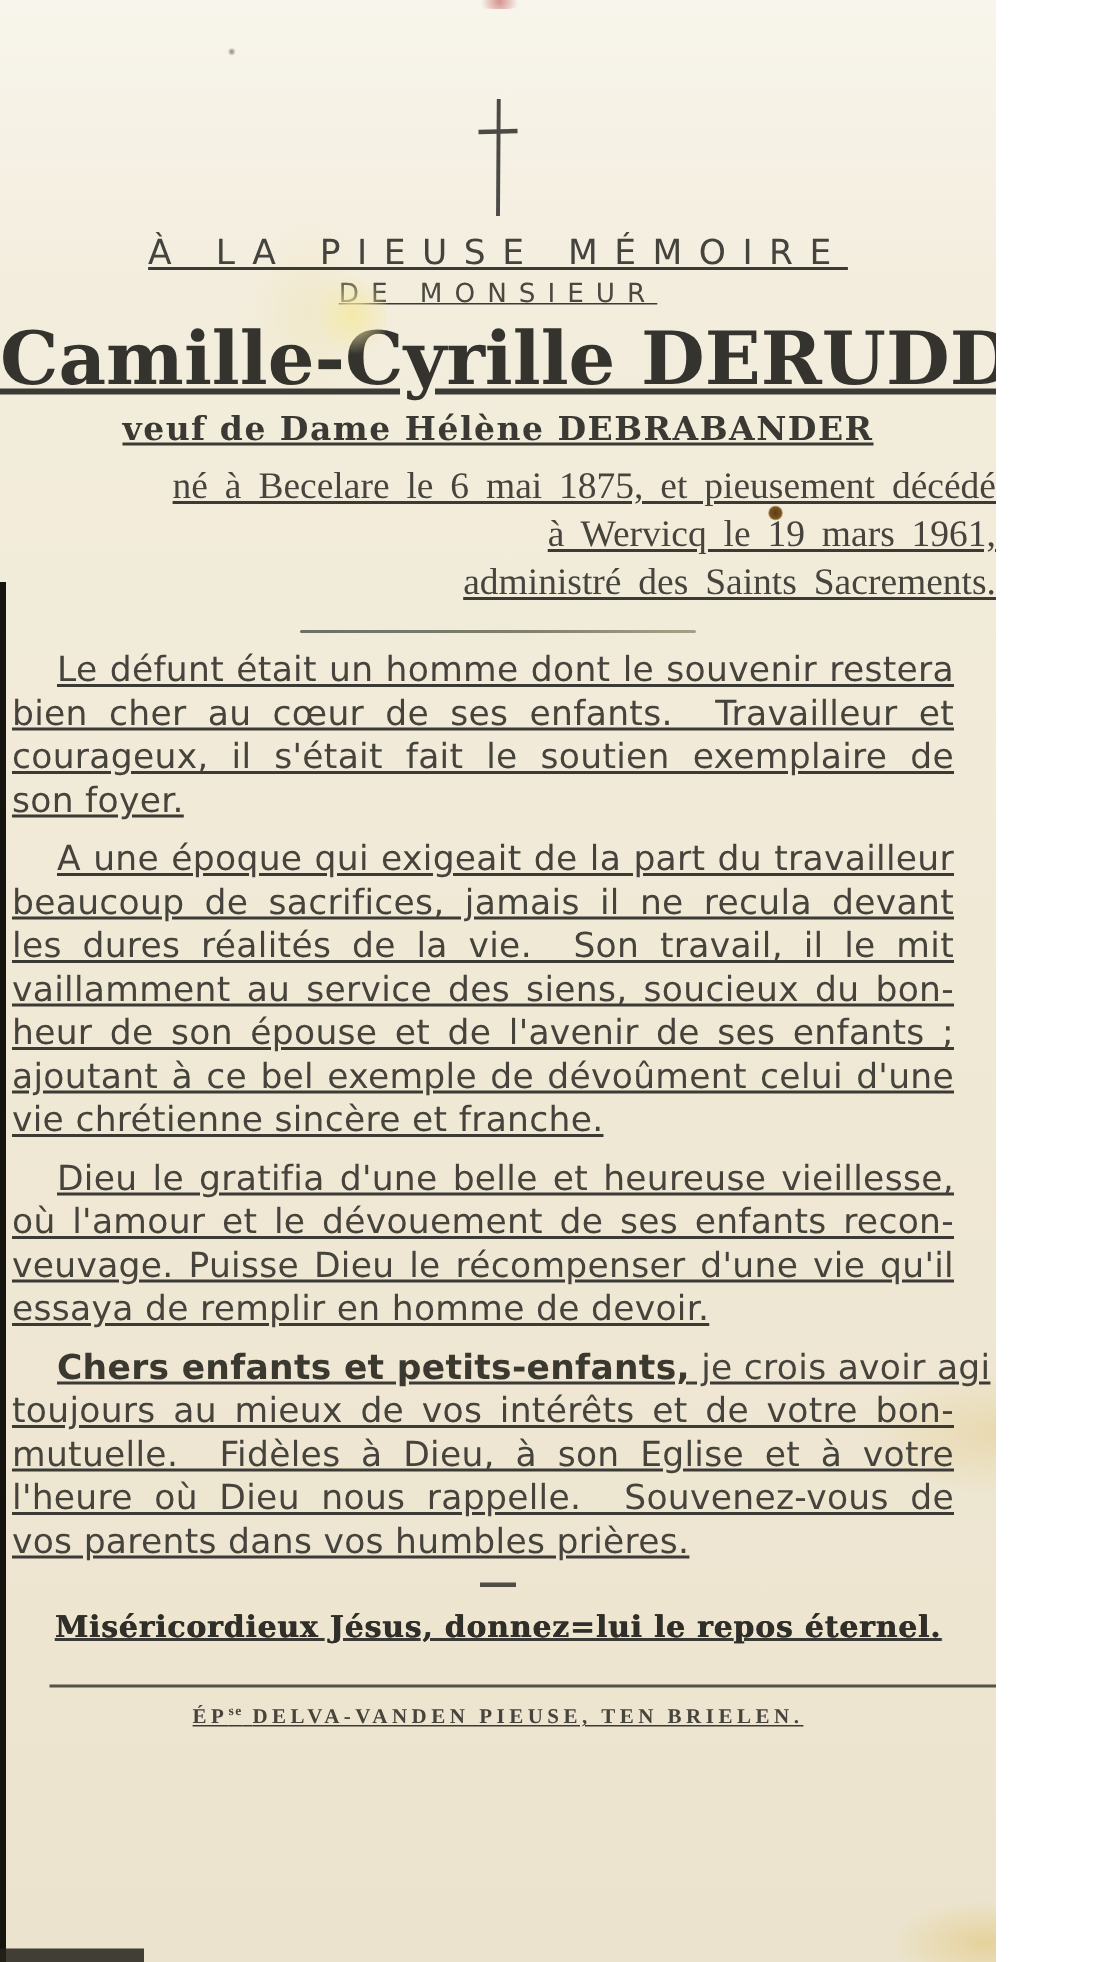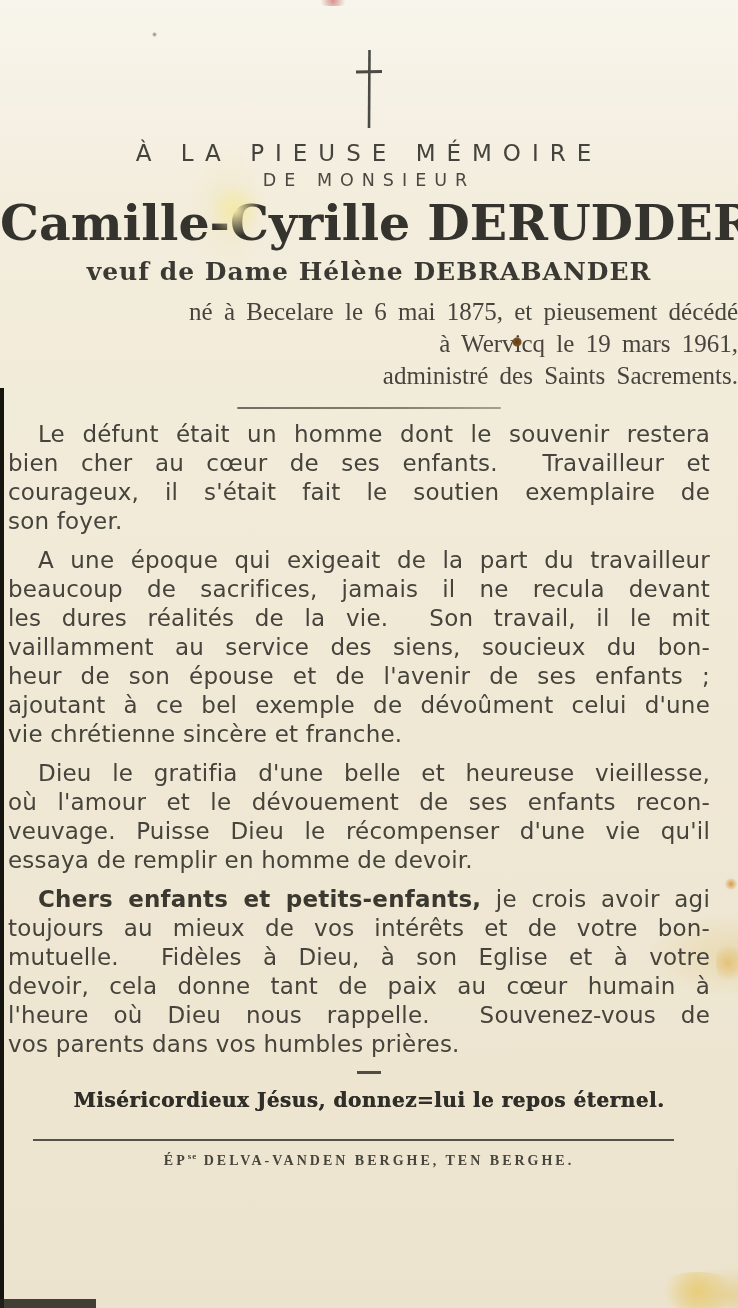--- a/index.html
+++ b/index.html
@@ -1,29 +1,30 @@
 <!DOCTYPE html>
 <html><head>
 <meta charset="utf-8">
 <style>
   html,body { margin:0; padding:0; background:#ffffff; }
   .card {
     position: relative;
-    width: 738px;
+    width: 664px;
     height: 1308px;
     overflow: hidden;
     box-sizing: border-box;
     font-family: "DejaVu Sans", sans-serif;
     color: #3c3a34;
     background:
       radial-gradient(ellipse 130px 60px at 100% 73%, rgba(219,186,97,0.30), transparent 70%),
       radial-gradient(ellipse 90px 40px at 99% 99%, rgba(222,189,95,0.45), transparent 70%),
       radial-gradient(ellipse 60px 90px at 31% 16%, rgba(235,222,150,0.25), transparent 70%),
       linear-gradient(180deg, #f8f5ec 0%, #f3eddd 15%, #f0e9d6 50%, #ede5d0 85%, #ebe3cd 100%);
-    padding-top: 48px;
+    padding-top: 64px;
+    text-decoration: underline;
   }
 
   
   .edge-left { position:absolute; left:0; top:388px; width:4px; height:920px; background:#15140f; }
   .edge-corner { position:absolute; left:0; top:1299px; width:96px; height:9px; background:#23211a; opacity:.85; }
   .stain { position:absolute; border-radius:50%; pointer-events:none; }
   .stain-ink { left:512px; top:337px; width:10px; height:10px; background:radial-gradient(circle,#5d3c16 0%, #7a5420 55%, transparent 75%); }
   .stain-y1 { left:724px; top:878px; width:14px; height:12px; background:radial-gradient(circle,#d89a49 0%, transparent 70%); }
   .stain-y2 { left:716px; top:940px; width:24px; height:46px; background:radial-gradient(circle,#e3c379 0%, transparent 70%); }
   .stain-y3 { left:655px; top:1272px; width:85px; height:38px; background:radial-gradient(circle,#e8cd7c 0%, transparent 72%); }
@@ -41,21 +42,21 @@
     text-align:center; font-size:17.5px; letter-spacing:8px;
     color:#4a4841; margin-top:4px; white-space:nowrap;
   }
   .deceased-name {
     text-align:center; font-family:"DejaVu Serif", serif; font-weight:700;
     font-size:49px; line-height:1.05; margin-top:8px; color:#35332d;
     white-space:nowrap; letter-spacing:0px;
   }
   .spouse-line {
     text-align:center; font-family:"DejaVu Serif", serif; font-weight:700;
-    font-size:25px; margin-top:8px; color:#3b3933; letter-spacing:1px; white-space:nowrap;
+    font-size:22px; margin-top:8px; color:#3b3933; letter-spacing:1px; white-space:nowrap;
   }
   .vital { text-align:right; font-family:"Liberation Serif", serif; font-size:25px;
     line-height:32px; color:#46443d; word-spacing:5px; }
   .vital-first { margin-top:10px; }
 
   .divider1 { width:264px; height:2px; margin:15px auto 11px auto;
     background:linear-gradient(90deg,#6e6e64 0%, #82816f 60%, #a3a288 100%); border-radius:1px; }
 
   
   .body-text { padding-left:8px; padding-right:28px; }
@@ -142,27 +143,26 @@
       <div class="para">
         <div class="line first">Dieu le gratifia d'une belle et heureuse vieillesse,</div>
         <div class="line">où l'amour et le dévouement de ses enfants recon-</div>
         <div class="line">veuvage. Puisse Dieu le récompenser d'une vie qu'il</div>
         <div class="line last">essaya de remplir en homme de devoir.</div>
       </div>
       <div class="para">
         <div class="line first"><b>Chers enfants et petits-enfants,</b> je crois avoir agi</div>
         <div class="line">toujours au mieux de vos intérêts et de votre bon-</div>
         <div class="line">mutuelle.&nbsp; Fidèles à Dieu, à son Eglise et à votre</div>
-        <div class="line">devoir, cela donne tant de paix au cœur humain à</div>
         <div class="line">l'heure où Dieu nous rappelle.&nbsp; Souvenez-vous de</div>
         <div class="line last">vos parents dans vos humbles prières.</div>
       </div>
     </div>
 
   <div class="dash"></div>
 
   <div class="prayer">Miséricordieux Jésus, donnez=lui le repos éternel.</div>
 
   <div class="rule"></div>
 
-  <div class="imprint"><span>ÉP</span><sup>se</sup>&nbsp;<span>DELVA-VANDEN BERGHE, TEN BERGHE.</span></div>
+  <div class="imprint"><span>ÉP</span><sup>se</sup>&nbsp;<span>DELVA-VANDEN PIEUSE, TEN BRIELEN.</span></div>
 
 </div>
 
 </body></html>

